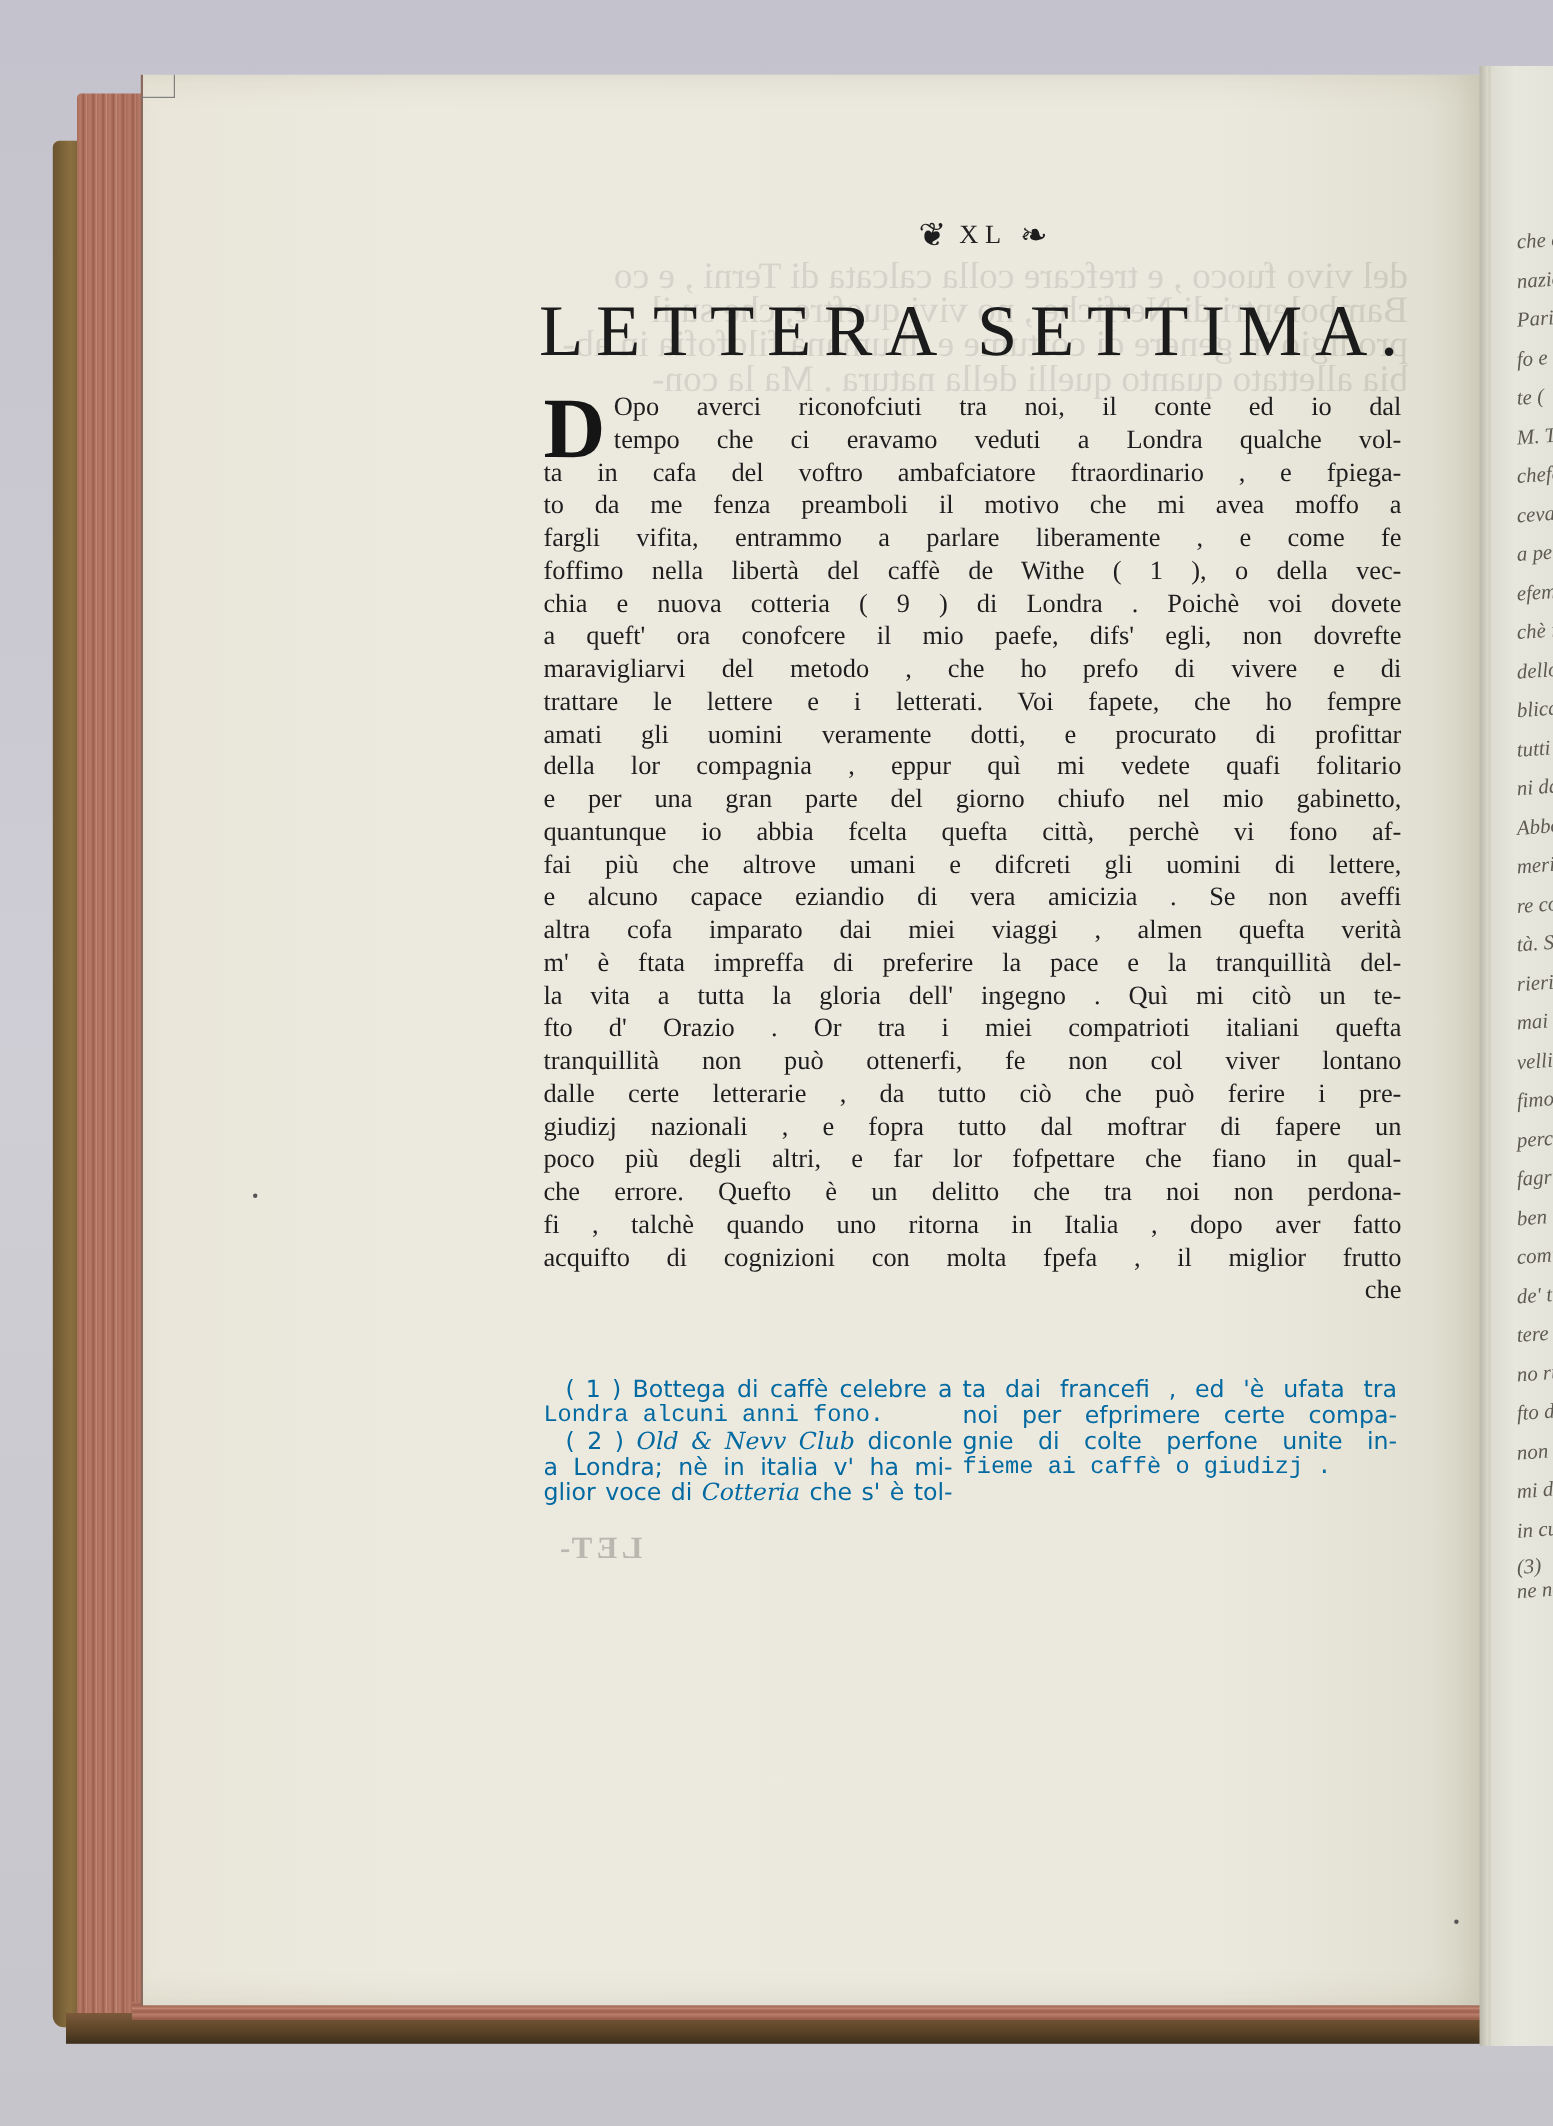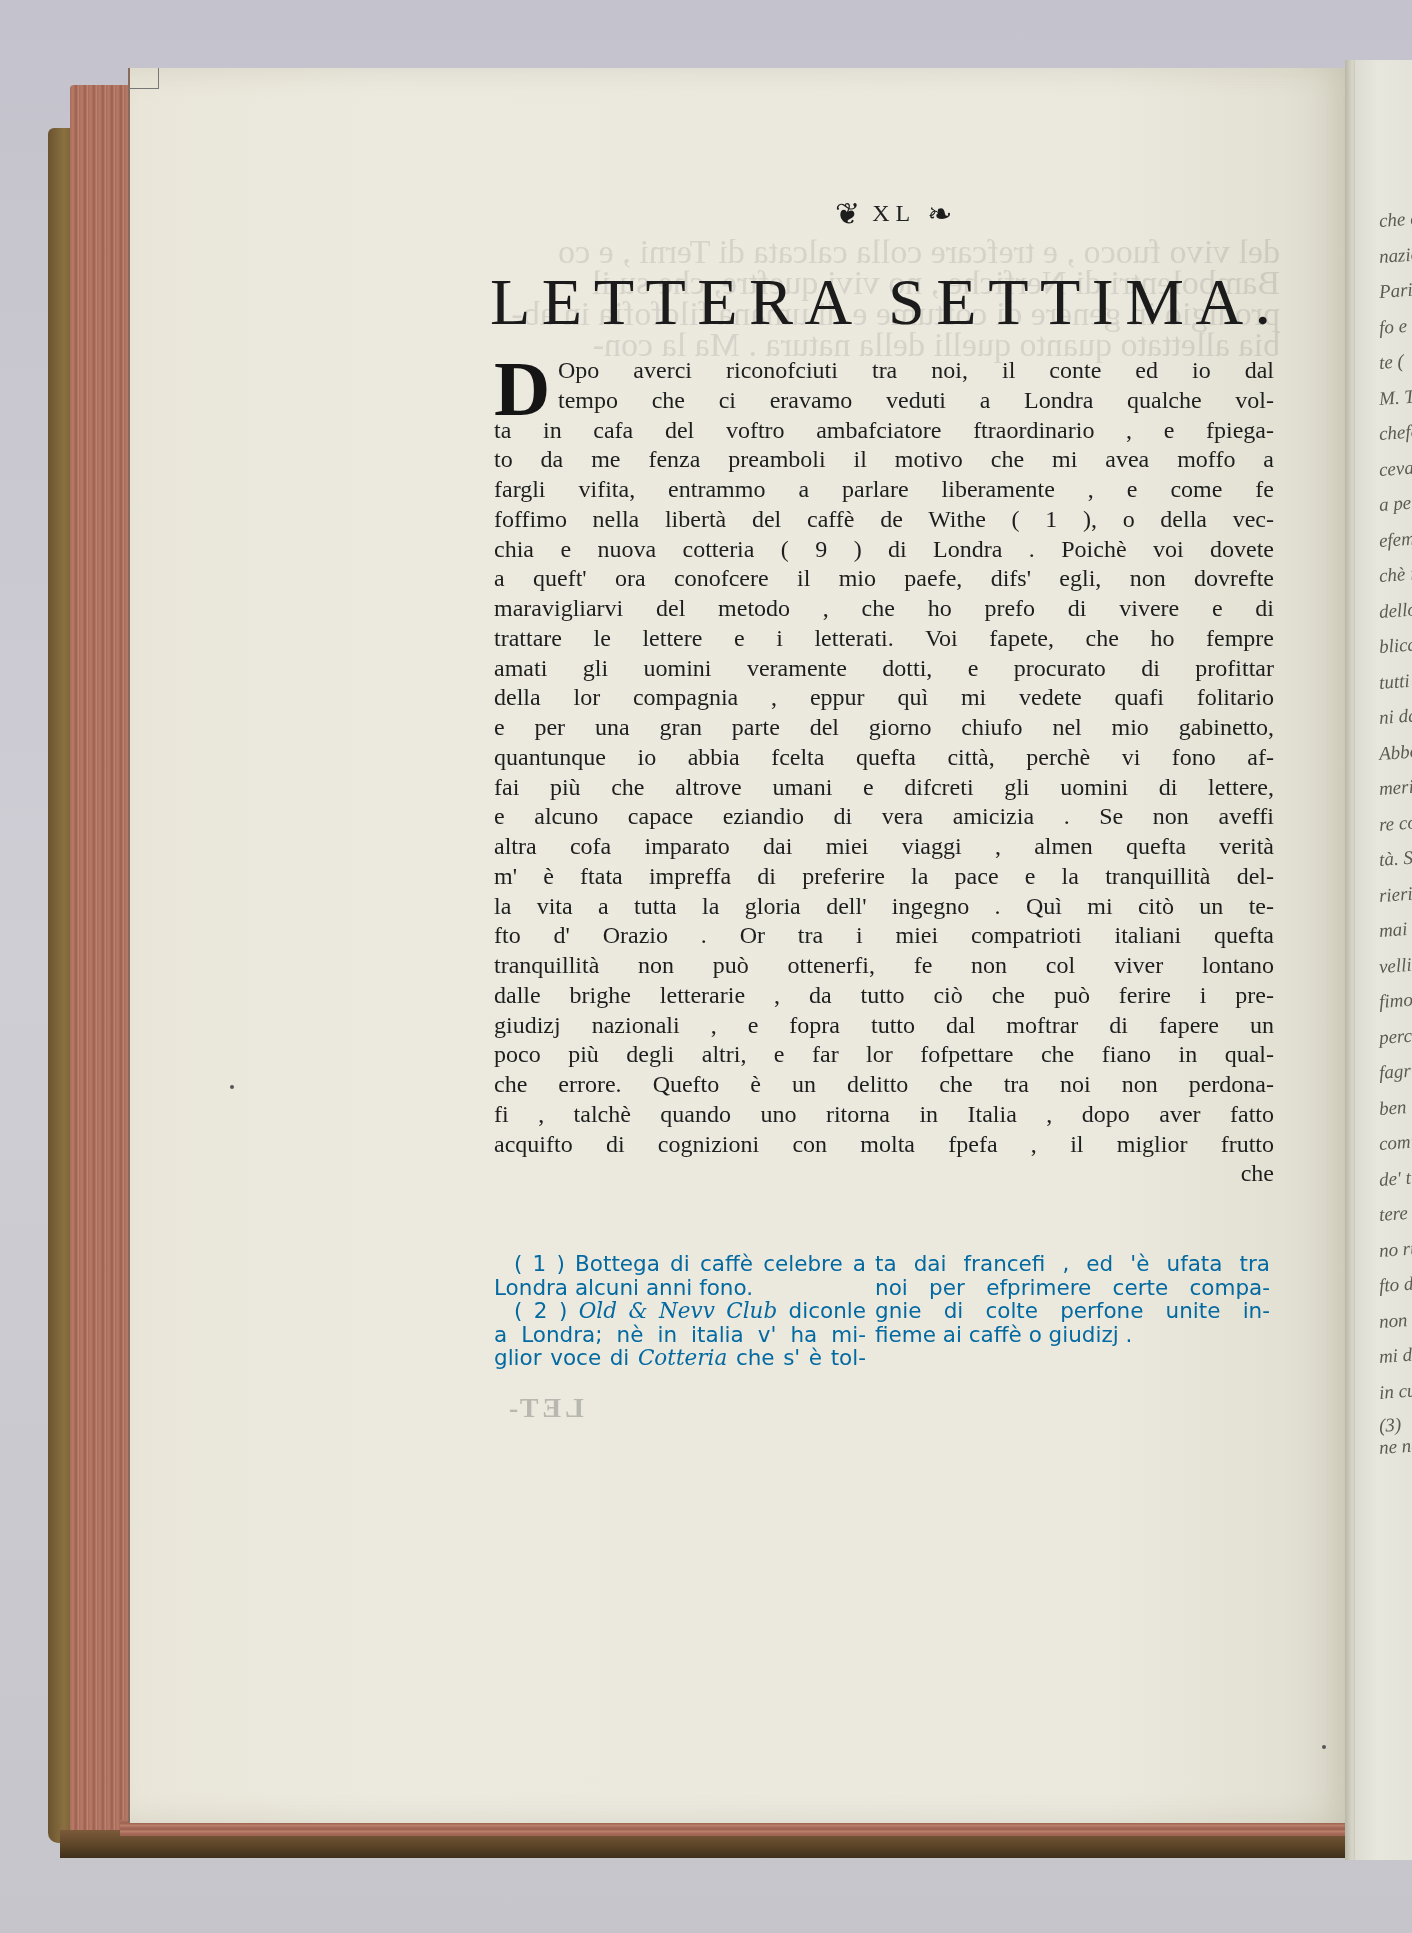--- a/index.html
+++ b/index.html
@@ -78,21 +78,21 @@
     position:absolute; left:494px; top:358px; font-size:78px; line-height:62px;
     color:#151515; font-weight:bold;
   }
   .footnotes {
     position:absolute; top:1252px; font-size:21.5px; line-height:23.5px; color:#0369a1;
     font-family:"DejaVu Sans",sans-serif;
   }
   .fn-left { left:494px; width:372px; }
   .fn-right { left:875px; width:395px; }
   .fn-line { white-space:nowrap; text-align:justify; text-align-last:justify; }
-  .fn-line.noj { text-align:left; text-align-last:left; }
+  .fn-line.noj { text-align:left; text-align-last:left;font-family:Liberation Mono, monospace; }
   .fn-line.ind { padding-left:20px; }
   .it { font-style:italic; font-family:"DejaVu Serif",serif; }
   .catchword-ghost {
     position:absolute; left:505px; top:1392px; font-size:28px; color:rgba(90,90,90,0.35);
     transform:scaleX(-1); letter-spacing:4px; font-weight:bold;
   }
   .corner-fold {
     position:absolute; left:128px; top:68px; width:30px; height:20px;
     border-right:1px solid #777; border-bottom:1px solid #777;
   }
@@ -180,21 +180,21 @@
     <div class="line">della lor compagnia , eppur quì mi vedete quafi folitario</div>
     <div class="line">e per una gran parte del giorno chiufo nel mio gabinetto,</div>
     <div class="line">quantunque io abbia fcelta quefta città, perchè vi fono af-</div>
     <div class="line">fai più che altrove umani e difcreti gli uomini di lettere,</div>
     <div class="line">e alcuno capace eziandio di vera amicizia . Se non aveffi</div>
     <div class="line">altra cofa imparato dai miei viaggi , almen quefta verità</div>
     <div class="line">m' è ftata impreffa di preferire la pace e la tranquillità del-</div>
     <div class="line">la vita a tutta la gloria dell' ingegno . Quì mi citò un te-</div>
     <div class="line">fto d' Orazio . Or tra i miei compatrioti italiani quefta</div>
     <div class="line">tranquillità non può ottenerfi, fe non col viver lontano</div>
-    <div class="line">dalle brighe letterarie , da tutto ciò che può ferire i pre-</div>
+    <div class="line">dalle certe letterarie , da tutto ciò che può ferire i pre-</div>
     <div class="line">giudizj nazionali , e fopra tutto dal moftrar di fapere un</div>
     <div class="line">poco più degli altri, e far lor fofpettare che fiano in qual-</div>
     <div class="line">che errore. Quefto è un delitto che tra noi non perdona-</div>
     <div class="line">fi , talchè quando uno ritorna in Italia , dopo aver fatto</div>
     <div class="line">acquifto di cognizioni con molta fpefa , il miglior frutto</div>
     <div class="line last-right">che</div>
   </div>
 
 <div class="footnotes fn-left" id="fnleft">
     <div class="fn-line ind">( 1 ) Bottega di caffè celebre a</div>

